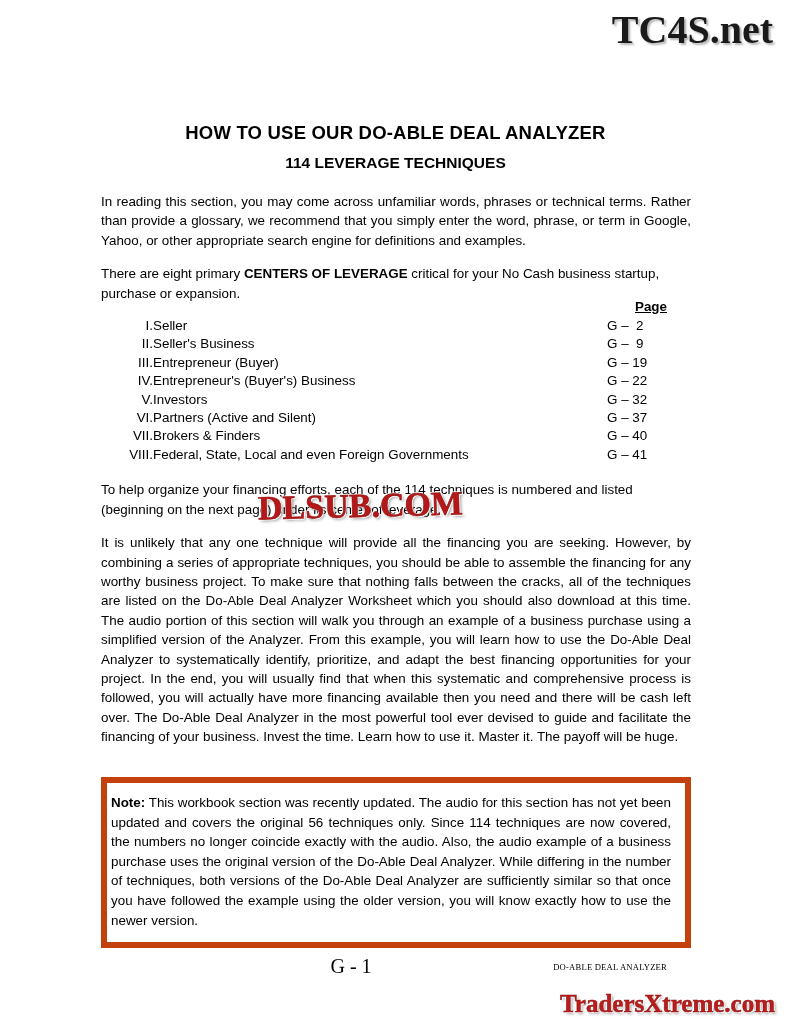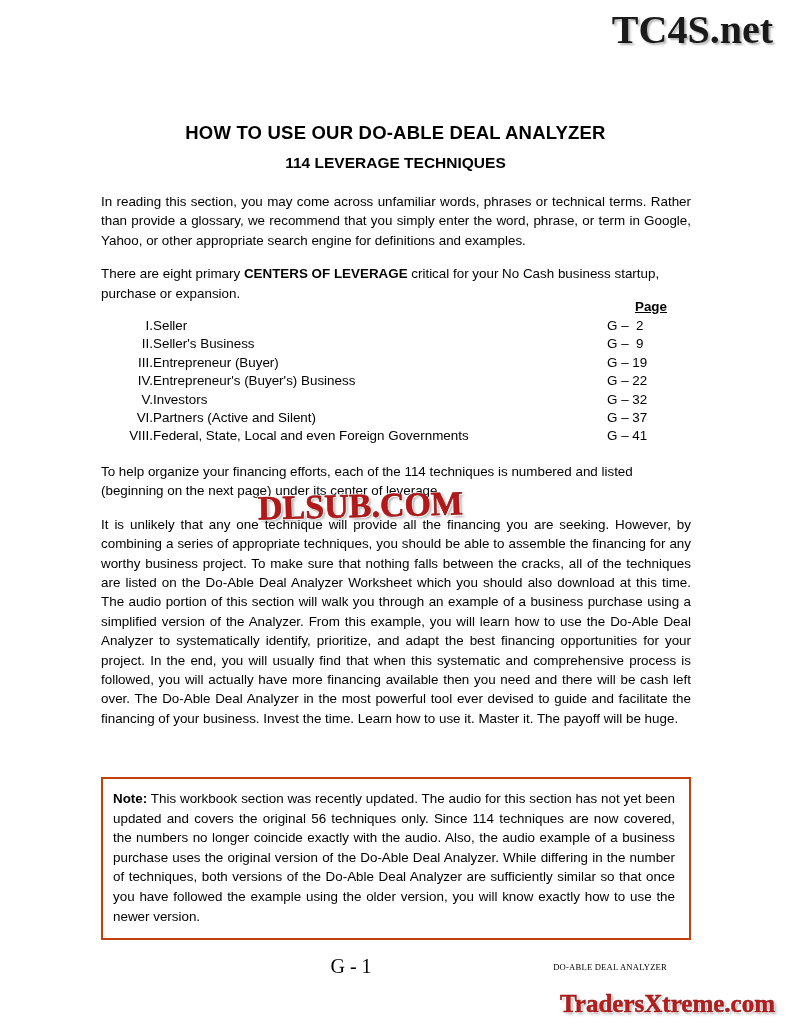--- a/index.html
+++ b/index.html
@@ -115,22 +115,22 @@
     white-space: pre;
   }
 
   
   .note-box {
     position: absolute;
     left: 101px;
     top: 777px;
     width: 590px;
     box-sizing: border-box;
-    border: 2px solid #c2410c;
-    padding: 10px 14px 12px 10px;
+    border: 6px solid #c2410c;
+    padding: 10px 14px 12px 4px;
     font-size: 13.4px;
     line-height: 19.6px;
     text-align: justify;
   }
 
   
   .footer-page {
     position: absolute;
     left: 0;
     top: 955px;
@@ -226,20 +226,25 @@
             <td class="num">V.</td>
             <td class="label">Investors</td>
             <td class="pg">G – 32</td>
           </tr>
           <tr>
             <td class="num">VI.</td>
             <td class="label">Partners (Active and Silent)</td>
             <td class="pg">G – 37</td>
           </tr>
           <tr>
+            <td class="num">VII.</td>
+            <td class="label">Brokers &amp; Finders</td>
+            <td class="pg">G – 40</td>
+          </tr>
+          <tr>
             <td class="num">VIII.</td>
             <td class="label">Federal, State, Local and even Foreign Governments</td>
             <td class="pg">G – 41</td>
           </tr>
         </tbody>
       </table>
     </div>
 
     <p class="para-left">To help organize your financing efforts, each of the 114 techniques is numbered and listed (beginning on the next page) under its center of leverage.</p>
 

